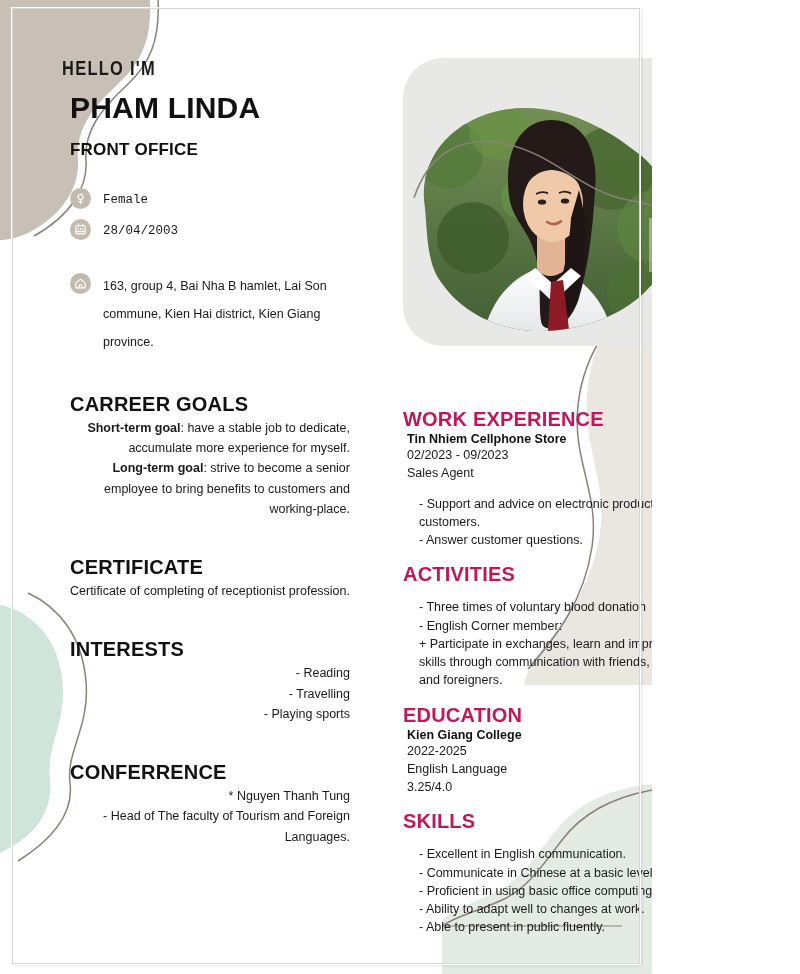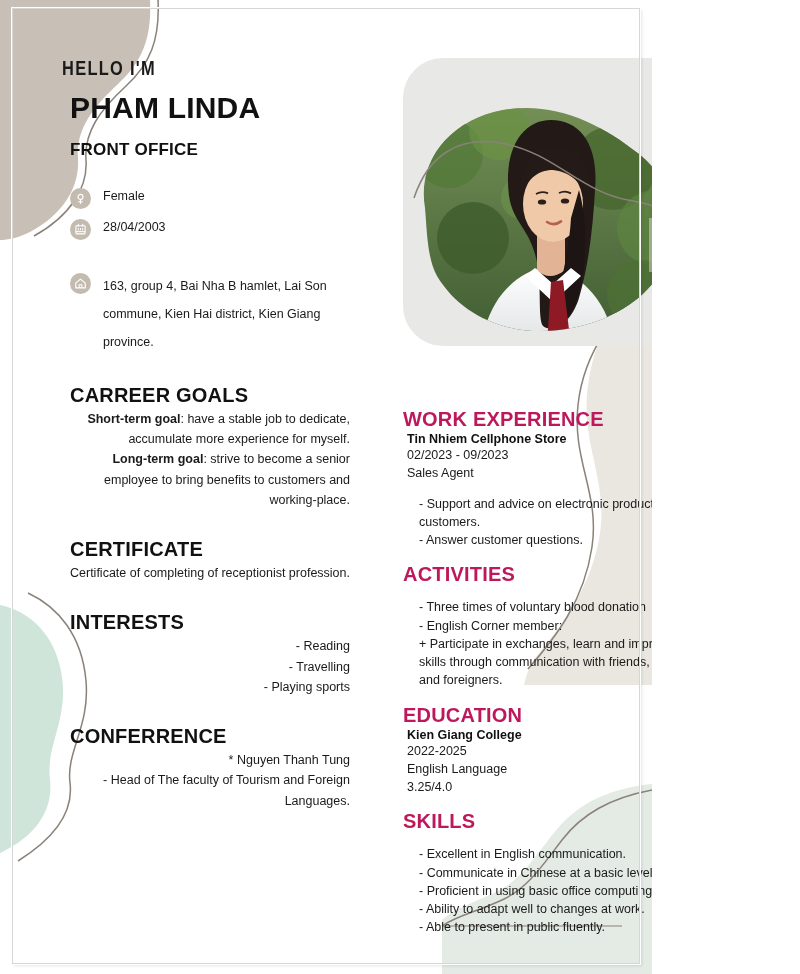--- a/index.html
+++ b/index.html
@@ -53,36 +53,36 @@
   .fullname{
     font-size:30px;font-weight:bold;letter-spacing:.2px;
     margin:14px 0 16px 8px;line-height:1.05;color:#111;
   }
   .jobtitle{
     font-size:17px;font-weight:bold;margin:0 0 28px 8px;
     letter-spacing:.2px;color:#111;
   }
 
   
-  .info-row{display:flex;align-items:flex-start;margin:0 0 10px 8px;}
+  .info-row{display:flex;align-items:flex-end;margin:0 0 10px 8px;font-family:Liberation Mono, monospace;}
   .info-ico{
     width:21px;height:21px;border-radius:50%;
     background:#c4bbb0;flex:0 0 21px;
     display:flex;align-items:center;justify-content:center;
     margin-right:12px;
   }
   .info-ico svg{display:block;}
   .info-txt{font-size:12.5px;color:#1a1a1a;line-height:1.35;}
 
   .address-row{display:flex;margin:32px 0 0 8px;}
   .address-row .info-ico{margin-top:1px;}
   .address-txt{font-size:12.5px;line-height:2.25;color:#1a1a1a;max-width:248px;}
 
   
-  .lsection{margin-top:28px;}
+  .lsection{margin-top:37px;}
   .lsection h2{
     font-size:20px;font-weight:bold;margin:0 0 2px 8px;
     letter-spacing:.2px;color:#111;text-align:left;
   }
   .lbody{
     font-size:12.5px;line-height:1.62;text-align:right;color:#1a1a1a;
     padding-right:2px;
   }
   .lbody p{margin:0;}
   .lbody b{font-weight:bold;}

